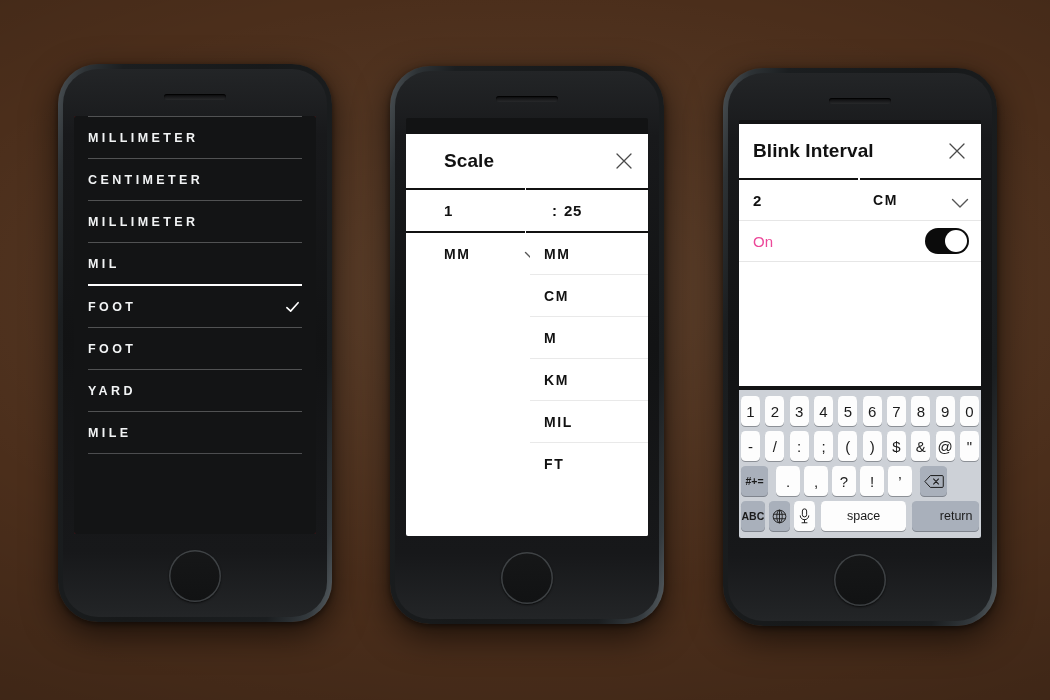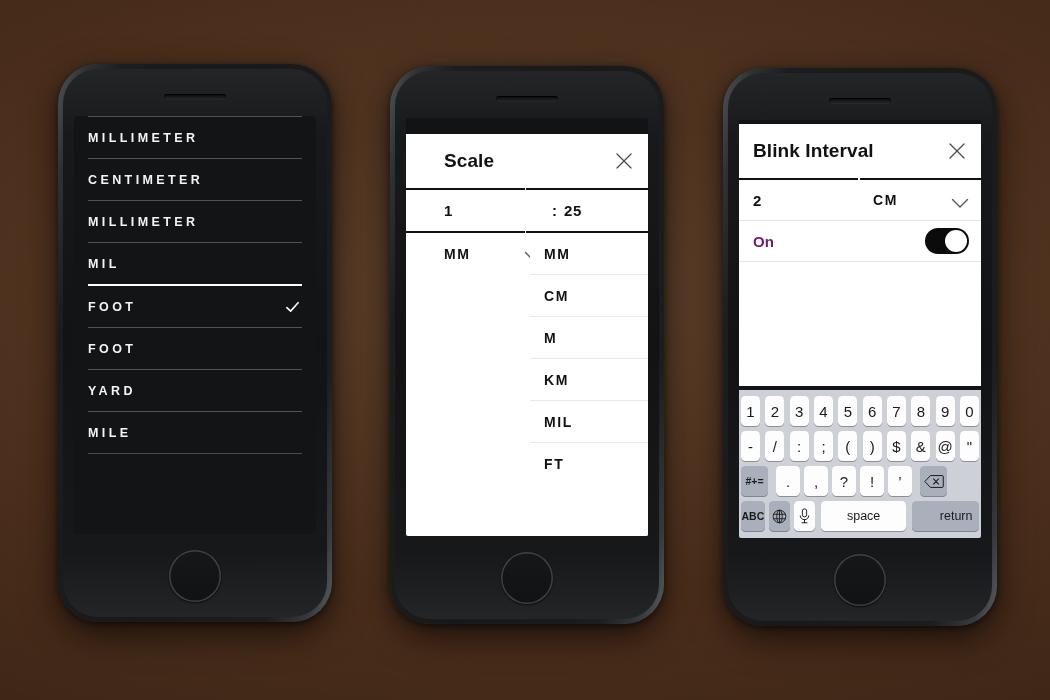--- a/index.html
+++ b/index.html
@@ -101,21 +101,21 @@
   .unitrow .u{font-size:14px;font-weight:700;color:#111;letter-spacing:1.6px;}
 
   .ddpanel{position:absolute;background:#fff;}
   .ddrow{
     position:relative;height:41px;display:flex;align-items:center;
     padding-left:14px;border-top:1px solid #e9e9e9;
     font-size:14px;font-weight:700;color:#111;letter-spacing:1.6px;
   }
   .ddrow:first-child{border-top:none;}
 
-  .onrow{position:relative;display:flex;align-items:center;font-size:15px;color:#701a75;font-weight:700;}
+  .onrow{position:relative;display:flex;align-items:center;font-size:15px;color:#ec4899;font-weight:400;}
   .toggle{position:absolute;width:44px;height:26px;border-radius:13px;background:#0b0b0b;}
   .toggle .knob{position:absolute;width:22px;height:22px;border-radius:50%;background:#fff;top:2px;right:2px;}
 
   
   .kb{position:absolute;background:#cdd1d7;}
   .kbrow{position:absolute;left:0;right:0;display:flex;}
   .key{
     background:#fdfdfd;border-radius:4.5px;
     box-shadow:0 1px 0 rgba(136,140,146,.95);
     display:flex;align-items:center;justify-content:center;

